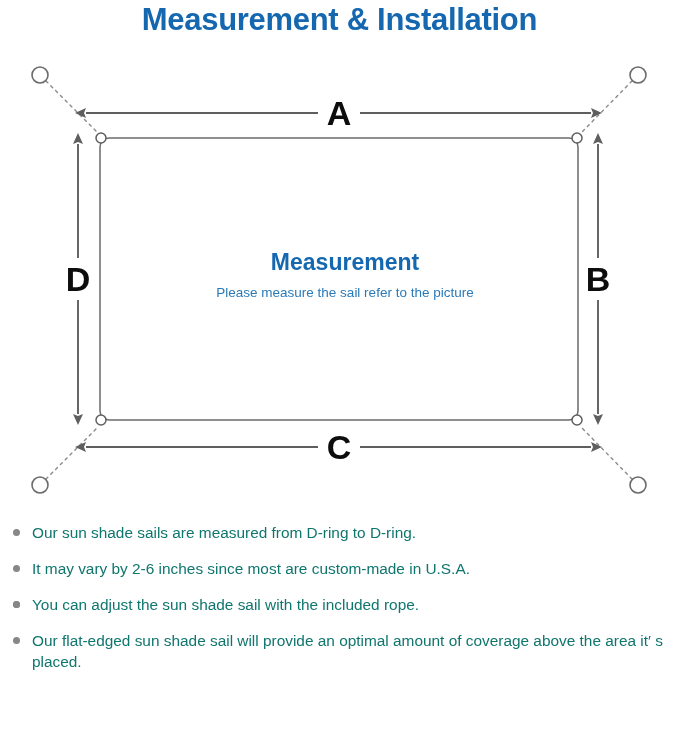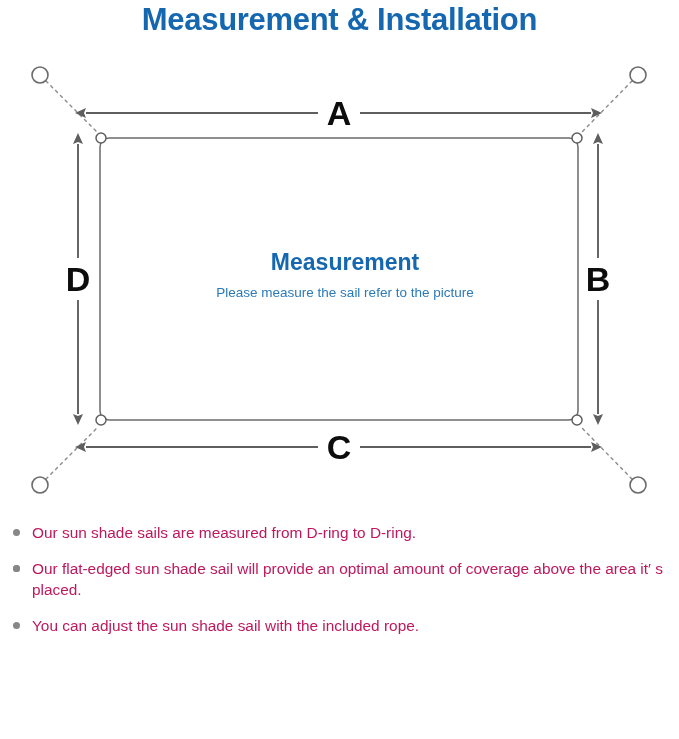--- a/index.html
+++ b/index.html
@@ -75,21 +75,21 @@
     left: 0;
     top: 522px;
     width: 679px;
   }
   .note-item {
     position: relative;
     padding-left: 32px;
     margin-bottom: 15px;
     font-size: 15.4px;
     line-height: 21px;
-    color: #be185d;
+    color: #0f766e;
   }
   .note-bullet {
     position: absolute;
     left: 13px;
     top: 7px;
     width: 7px;
     height: 7px;
     border-radius: 50%;
     background: #878787;
   }
@@ -164,24 +164,28 @@
     </svg>
   </div>
 
   <div class="notes">
     <div class="note-item">
       <span class="note-bullet"></span>
       <span>Our sun shade sails are measured from D-ring to D-ring.</span>
     </div>
     <div class="note-item">
       <span class="note-bullet"></span>
+      <span>It may vary by 2-6 inches since most are custom-made in U.S.A.</span>
+    </div>
+    <div class="note-item">
+      <span class="note-bullet"></span>
+    </div>
+    <div class="note-item">
+      <span class="note-bullet"></span>
+      <span>You can adjust the sun shade sail with the included rope.</span>
     </div>
     <div class="note-item">
       <span class="note-bullet"></span>
       <span>Our flat-edged sun shade sail will provide an optimal amount of coverage above the area it′ s placed.</span>
-    </div>
-    <div class="note-item">
-      <span class="note-bullet"></span>
-      <span>You can adjust the sun shade sail with the included rope.</span>
     </div>
   </div>
 
 </div>
 
 </body></html>

